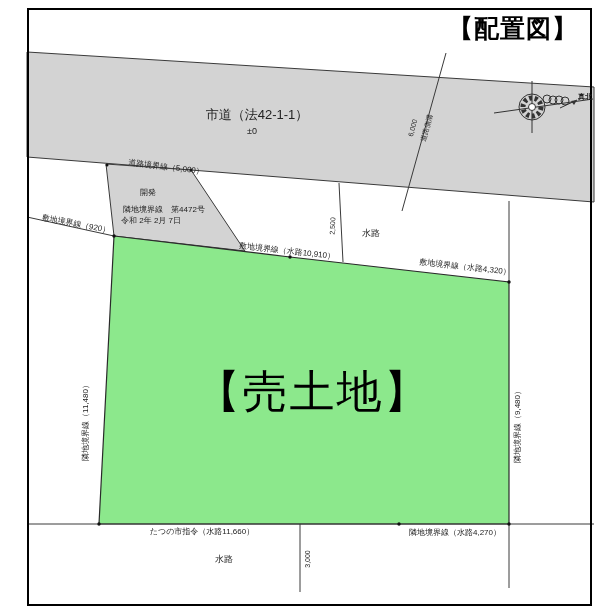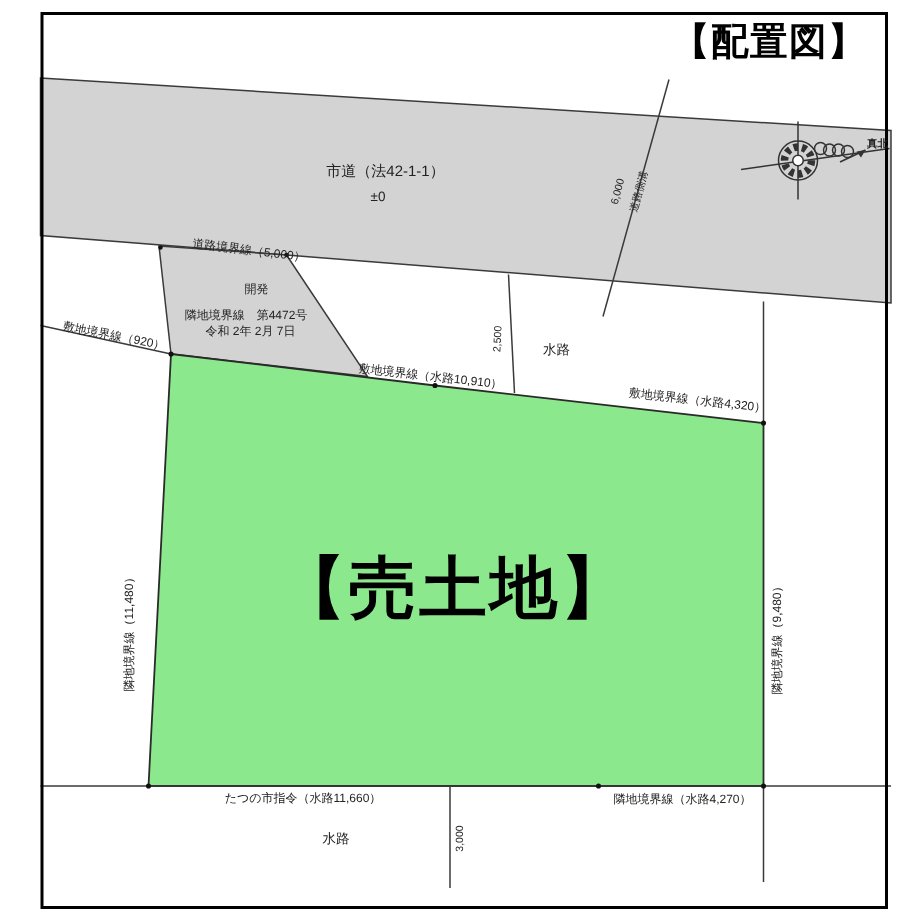--- a/index.html
+++ b/index.html
@@ -22,26 +22,26 @@
     transform:translate(-50%,-50%);
     color:#222;
     line-height:1.15;
     text-align:center;
   }
   .t-title{
     font-size:25px;font-weight:bold;letter-spacing:1px;color:#000;
     transform:none;
   }
   .t-plot{
-    font-size:45px;font-weight:bold;color:#000;letter-spacing:2px;
+    font-size:45px;font-weight:normal;color:#000;letter-spacing:2px;margin-left:10px;
   }
   .s8{font-size:8px;}
   .s7{font-size:7px;}
   .s9{font-size:9px;}
-  .s95{font-size:10px;}
+  .s95{font-size:13px;}
 </style>
 </head>
 <body>
 
 <div id="stage">
 
   <svg class="plan" width="605" height="615" viewBox="0 0 605 615">
 
     <polygon points="27,52 594,87 594,202 27,157" stroke="#3a3a3a" stroke-width="1" fill="#d3d3d3"></polygon>
 
@@ -94,23 +94,23 @@
   <div id="frame"></div>
 
   <div class="lbl t-title" style="left:448px;top:14px;transform:none;">【配置図】</div>
 
   <div class="lbl s95" style="left:257px;top:115px;">市道（法42-1-1）</div>
   <div class="lbl s9" style="left:252px;top:131px;">±0</div>
   <div class="lbl s8" style="left:166px;top:167px;transform:translate(-50%,-50%) rotate(7deg);">道路境界線（5,000）</div>
   <div class="lbl s7" style="left:413px;top:128px;transform:translate(-50%,-50%) rotate(-75deg);">6,000</div>
   <div class="lbl s7" style="left:427px;top:128px;transform:translate(-50%,-50%) rotate(-75deg);">道路側溝</div>
 
-  <div class="lbl s8" style="left:171px;top:193px;text-align:center;">開発</div>
+  <div class="lbl s8" style="left:148px;top:193px;text-align:center;">開発</div>
   <div class="lbl s8" style="left:164px;top:210px;">隣地境界線　第4472号</div>
-  <div class="lbl s8" style="left:167px;top:221px;">令和 2年 2月 7日</div>
+  <div class="lbl s8" style="left:151px;top:221px;">令和 2年 2月 7日</div>
 
   <div class="lbl t-plot" style="left:303px;top:392px;">【売土地】</div>
 
   <div class="lbl s8" style="left:76px;top:224px;transform:translate(-50%,-50%) rotate(11deg);">敷地境界線（920）</div>
   <div class="lbl s8" style="left:287px;top:251px;transform:translate(-50%,-50%) rotate(6.5deg);">敷地境界線（水路10,910）</div>
   <div class="lbl s8" style="left:465px;top:267px;transform:translate(-50%,-50%) rotate(6.5deg);">敷地境界線（水路4,320）</div>
   <div class="lbl s8" style="left:86px;top:421px;transform:translate(-50%,-50%) rotate(-90deg);">隣地境界線（11,480）</div>
   <div class="lbl s8" style="left:518px;top:425px;transform:translate(-50%,-50%) rotate(-90deg);">隣地境界線（9,480）</div>
   <div class="lbl s8" style="left:202px;top:532px;">たつの市指令（水路11,660）</div>
   <div class="lbl s8" style="left:455px;top:533px;">隣地境界線（水路4,270）</div>

